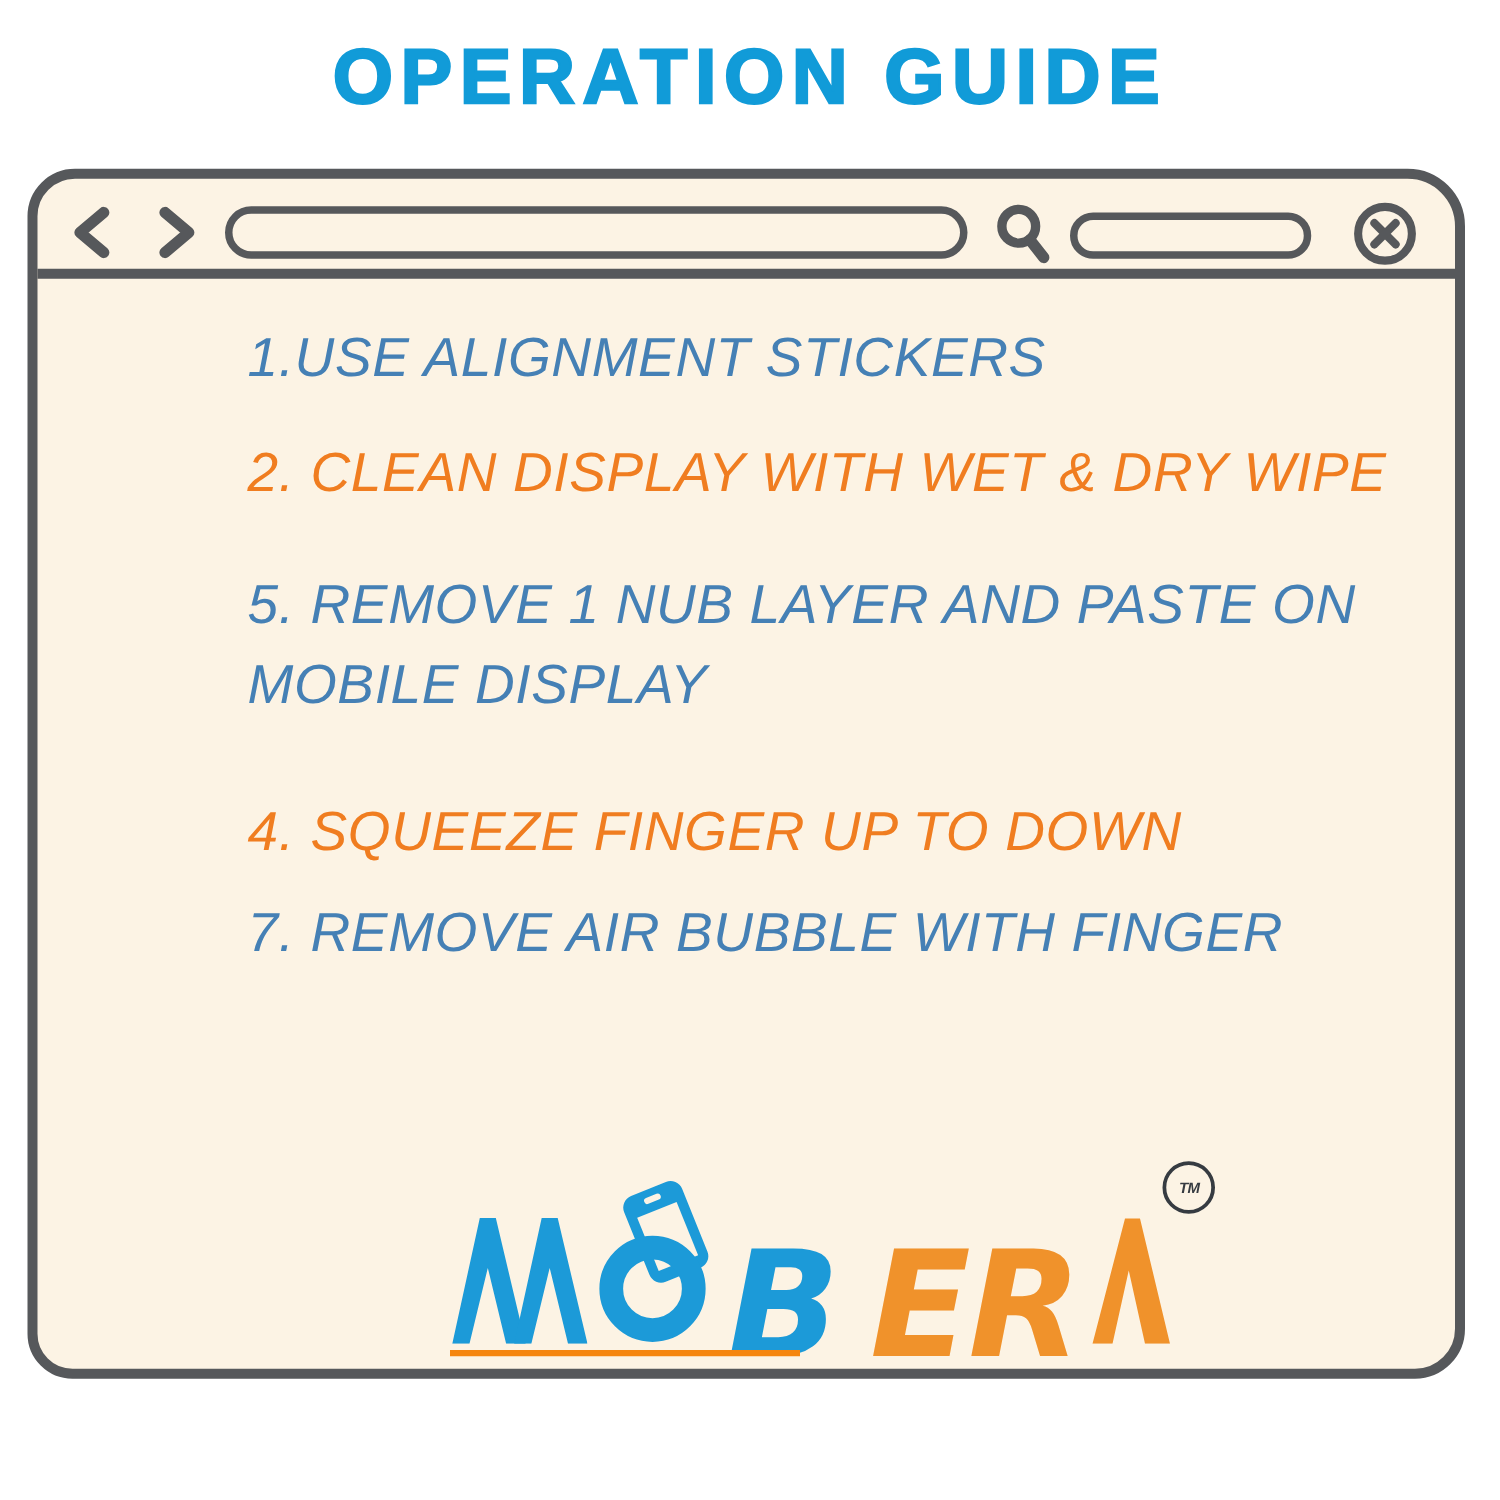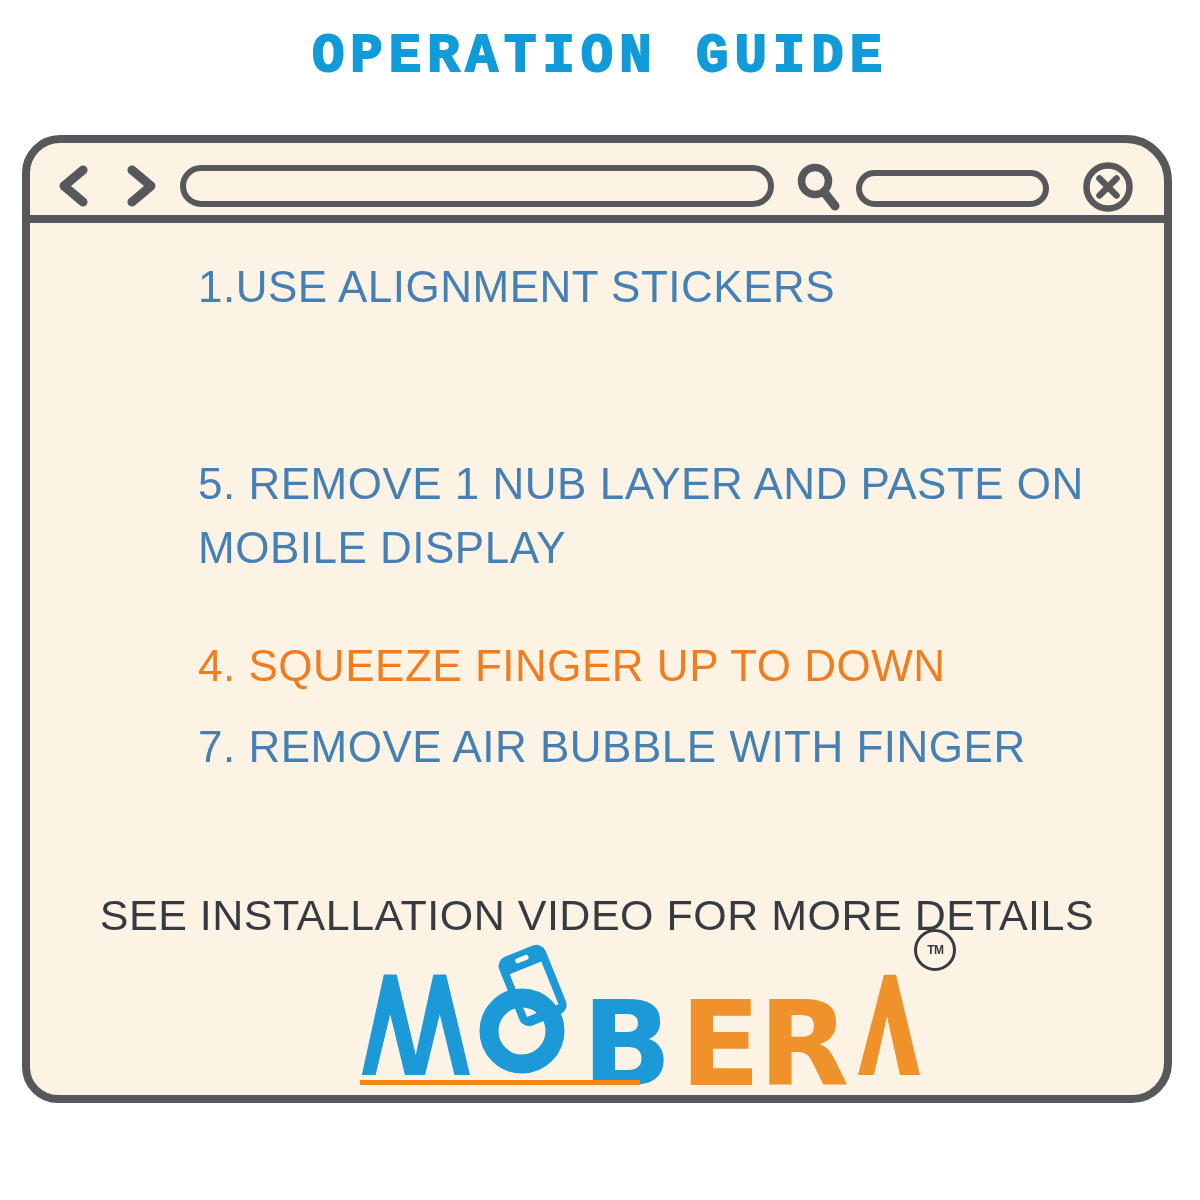--- a/index.html
+++ b/index.html
@@ -19,34 +19,34 @@
   body{
     background:var(--page_bg);
     font-family:"Liberation Sans", sans-serif;
     position:relative;
     overflow:hidden;
   }
   .title{
     position:absolute;
     top:26px;left:0;right:0;
     text-align:center;
-    font-size:54px;
+    font-size:62px;
     font-weight:bold;
     letter-spacing:6px;
     color:var(--title_blue);
-    font-family:Liberation Mono, monospace;
     -webkit-text-stroke:2px currentColor;
   }
   .window{
     position:absolute;
     left:22px;top:135px;
     width:1150px;height:968px;
     background:var(--cream_bg);
     border:8px solid var(--frame_border);
     border-radius:38px 46px 40px 36px;
+    font-style:italic;
   }
   .topbar{
     position:relative;
     height:80px;
     border-bottom:8px solid var(--frame_border);
     color:var(--frame_border);
   }
   .topbar svg{position:absolute;display:block;}
   .chevron-back{left:25px;top:22px;}
   .chevron-fwd{left:92px;top:22px;}
@@ -103,21 +103,21 @@
   .o-glyph{width:102px;height:134px;margin:0 4px 0 6px;}
   .logo-letter{
     font-family:"DejaVu Sans", sans-serif;
     font-weight:bold;
     font-size:118px;
     line-height:1;
     margin-bottom:-28px;
     letter-spacing:-2px;
   }
   .b{color:var(--logo_blue);}
-  .er{color:var(--logo_orange);margin-left:10px;}
+  .er{color:var(--logo_orange);margin-left:26px;}
   .a-glyph{width:70px;height:104px;margin-left:3px;}
   .tm-badge{
     position:absolute;
     right:-36px;top:-12px;
     width:42px;height:42px;
     border:3px solid var(--footer_dark);
     border-radius:50%;
     display:flex;align-items:center;justify-content:center;
     font-size:12px;font-weight:bold;
     color:var(--footer_dark);
@@ -154,25 +154,25 @@
       </svg>
       <div class="secondary-bar"></div>
       <svg class="close" width="52" height="52" viewBox="0 0 52 52">
         <circle cx="26" cy="26" r="21.5" fill="none" stroke="currentColor" stroke-width="6.5"></circle>
         <line x1="17.5" y1="17.5" x2="34.5" y2="34.5" stroke="currentColor" stroke-width="6.5" stroke-linecap="round"></line>
         <line x1="34.5" y1="17.5" x2="17.5" y2="34.5" stroke="currentColor" stroke-width="6.5" stroke-linecap="round"></line>
       </svg>
     </div>
 
     <div class="step s1 blue">1.USE ALIGNMENT STICKERS</div>
+    <div class="step s2 orange">2. CLEAN DISPLAY WITH WET &amp; DRY WIPE</div>
     <div class="step s3 blue">5. REMOVE 1 NUB LAYER AND PASTE ON MOBILE DISPLAY</div>
     <div class="step s4 orange">4. SQUEEZE FINGER UP TO DOWN</div>
     <div class="step s5 blue">7. REMOVE AIR BUBBLE WITH FINGER</div>
 
-    <div class="footer-note">SEE INSTALLATION VIDEO FOR MORE DETAILS</div>
 
     <div class="logo">
       <svg class="m-glyph" viewBox="0 0 120 120" preserveAspectRatio="none">
         <polygon fill="var(--logo_blue)" points="26,4 40,4 66,120 49,120 33,50 17,120 2,120"></polygon>
         <polygon fill="var(--logo_blue)" points="80,4 94,4 120,120 103,120 87,50 71,120 56,120"></polygon>
       </svg>
       <svg class="o-glyph" viewBox="0 0 102 134">
         <g transform="translate(54,38) rotate(-22)">
           <rect x="-25" y="-30" width="50" height="74" rx="10" fill="var(--logo_blue)"></rect>
           <rect x="-17" y="-12" width="34" height="46" fill="var(--cream_bg)"></rect>

